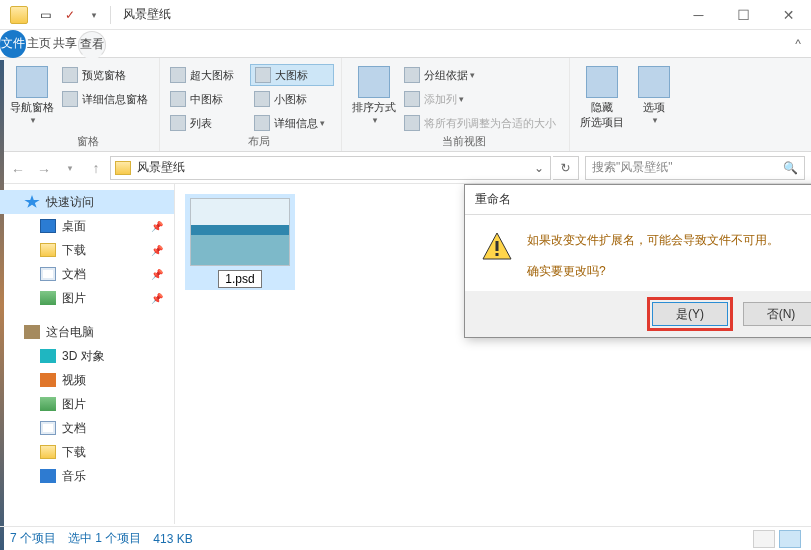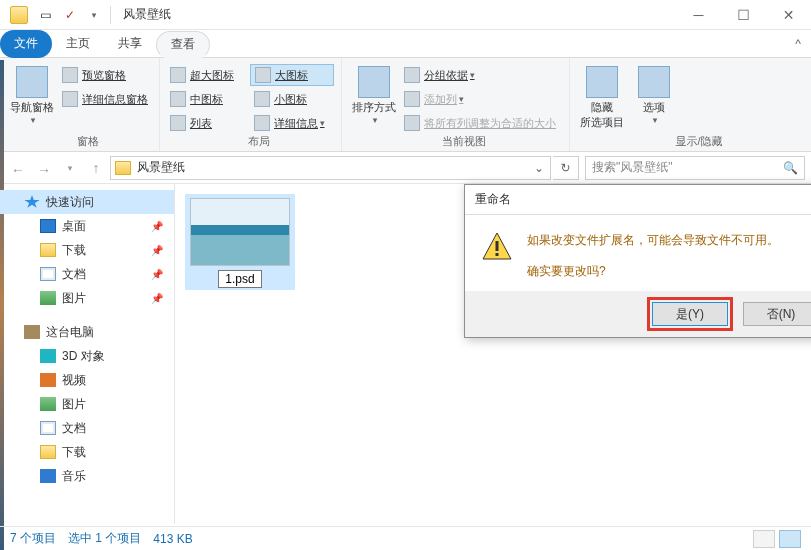--- a/index.html
+++ b/index.html
@@ -10,33 +10,33 @@
 .titlebar .qat { display: flex; align-items: center; padding-left: 4px; }
 .titlebar .folder-icon { width: 18px; height: 18px; background: linear-gradient(#ffe9a6,#f7ca4d); border: 1px solid #d9b23a; border-radius: 2px; margin: 0 6px; }
 .titlebar .qat-btn { width: 24px; height: 22px; display: flex; align-items: center; justify-content: center; }
 .titlebar .title { margin-left: 8px; font-size: 12px; color: #333; }
 .titlebar .ctrls { margin-left: auto; display: flex; }
 .titlebar .ctrls div { width: 45px; height: 30px; display: flex; align-items: center; justify-content: center; color: #666; font-size: 14px; }
 .titlebar .ctrls .close { color: #666; }
 
 
 .ribbon-tabs { height: 28px; display: flex; align-items: center; border-bottom: 1px solid #dadada; }
-.ribbon-tabs .tab { padding: 0 14px; height: 28px; display: flex; align-items: center; font-size: 12px; color: #444; border-radius: 14px; }
+.ribbon-tabs .tab { padding: 0 1px; height: 28px; display: flex; align-items: center; font-size: 12px; color: #444; border-radius: 14px; }
 .ribbon-tabs .tab.file { background: #1979ca; color: #fff; }
 .ribbon-tabs .tab.active { border: 1px solid #dadada; border-bottom: 1px solid #f5f6f7; background: #f5f6f7; position: relative; top: 1px; }
 .ribbon-tabs .collapse { margin-left: auto; padding-right: 10px; color: #666; }
 
 
 .ribbon { height: 94px; background: #f5f6f7; border-bottom: 1px solid #dadada; display: flex; }
 .rgroup { border-right: 1px solid #e8e8e8; padding: 4px 6px 0 6px; display: flex; flex-direction: row; position: relative; }
 .rgroup .label { position: absolute; bottom: 2px; left: 17px; right: 0; text-align: center; font-size: 11px; color: #666; }
 .big-btn { width: 52px; display: flex; flex-direction: column; align-items: center; justify-content: flex-start; padding-top: 4px; font-size: 11px; color: #333; text-align: center; }
 .big-btn .ic { width: 32px; height: 32px; margin-bottom: 2px; background: #bcd4ea; border: 1px solid #7fa9cc; }
 .stack { display: flex; flex-direction: column; gap: 2px; padding-top: 2px; }
-.small-btn { height: 22px; display: flex; align-items: center; font-size: 11px; color: #333; padding: 0 4px; white-space: nowrap; text-decoration: underline; }
+.small-btn { height: 22px; display: flex; align-items: center; font-size: 11px; color: #333; padding: 0 4px; white-space: nowrap; }
 .small-btn .ic { width: 16px; height: 16px; margin-right: 4px; background: #cfd8df; border: 1px solid #9fb0bf; }
 .small-btn.disabled { color: #aaa; }
 .small-btn.selected { background: #cde6f7; border: 1px solid #92c0e0; }
 .ribbon .chevron { font-size: 9px; color: #666; margin-left: 2px; }
 .checkrow { height: 22px; display: flex; align-items: center; font-size: 11px; color: #333; padding: 0 4px; }
 .checkrow input { margin-right: 4px; }
 
 
 .addrbar { height: 32px; display: flex; align-items: center; padding: 3px 6px; gap: 2px; border-bottom: 1px solid #e5e5e5; }
 .nav-btn { width: 24px; height: 24px; display: flex; align-items: center; justify-content: center; color: #999; font-size: 14px; }
@@ -206,21 +206,20 @@
     <div class="big-btn">
       <div class="ic"></div>
         <span>隐藏</span>
         <span>所选项目</span>
     </div>
     <div class="big-btn">
       <div class="ic"></div>
         <span>选项</span>
         <span class="chevron">▾</span>
     </div>
-    <div class="label">显示/隐藏</div>
   </div>
 </div>
 
 <div class="addrbar">
   <div class="nav-btn">←</div>
   <div class="nav-btn">→</div>
   <div class="nav-btn" style="font-size:9px">▾</div>
   <div class="nav-btn">↑</div>
   <div class="addr">
     <div class="folder-icon"></div>

